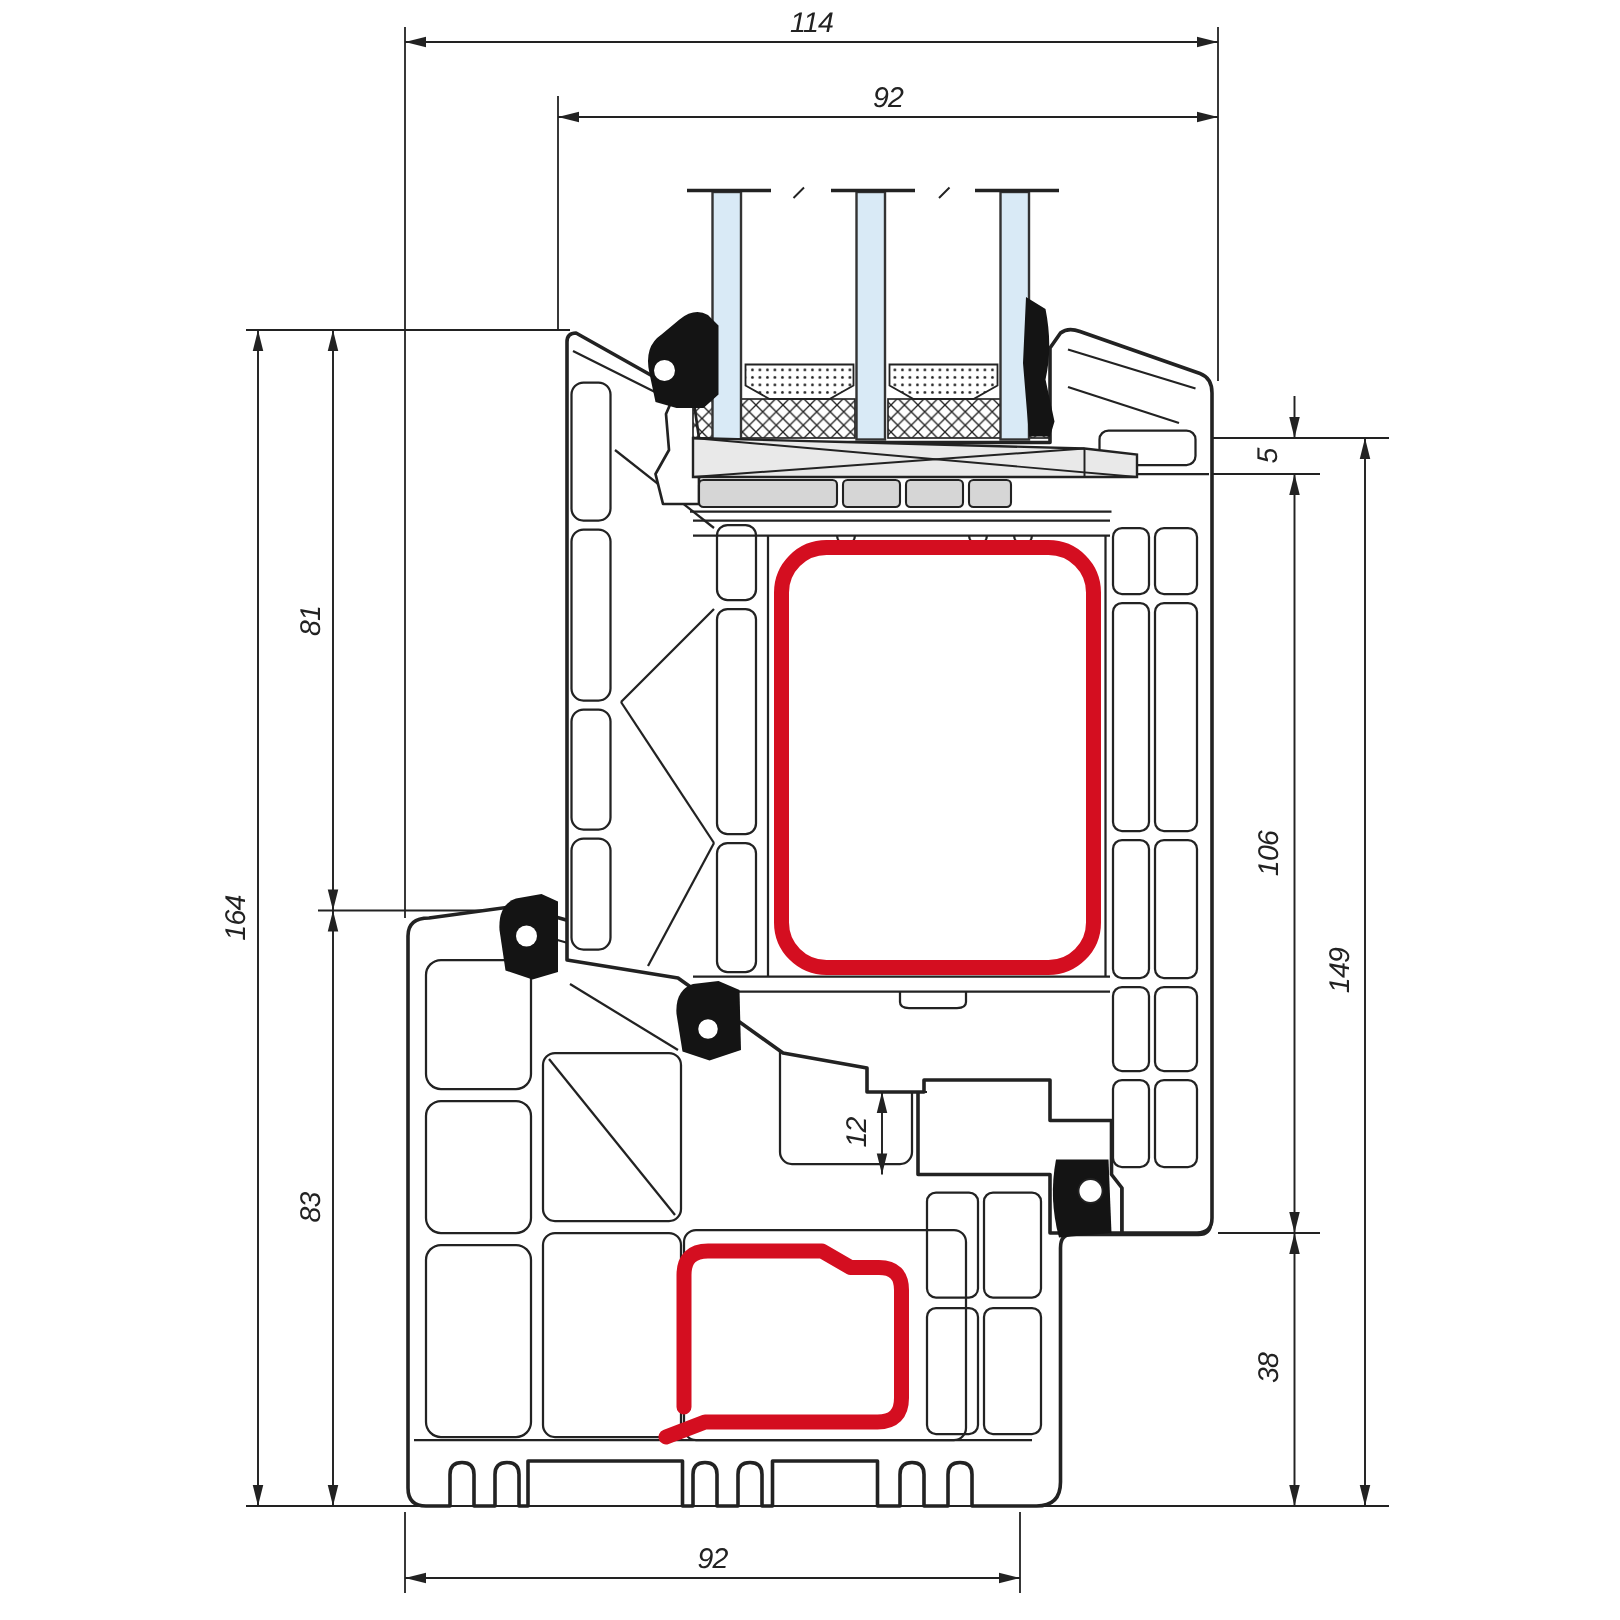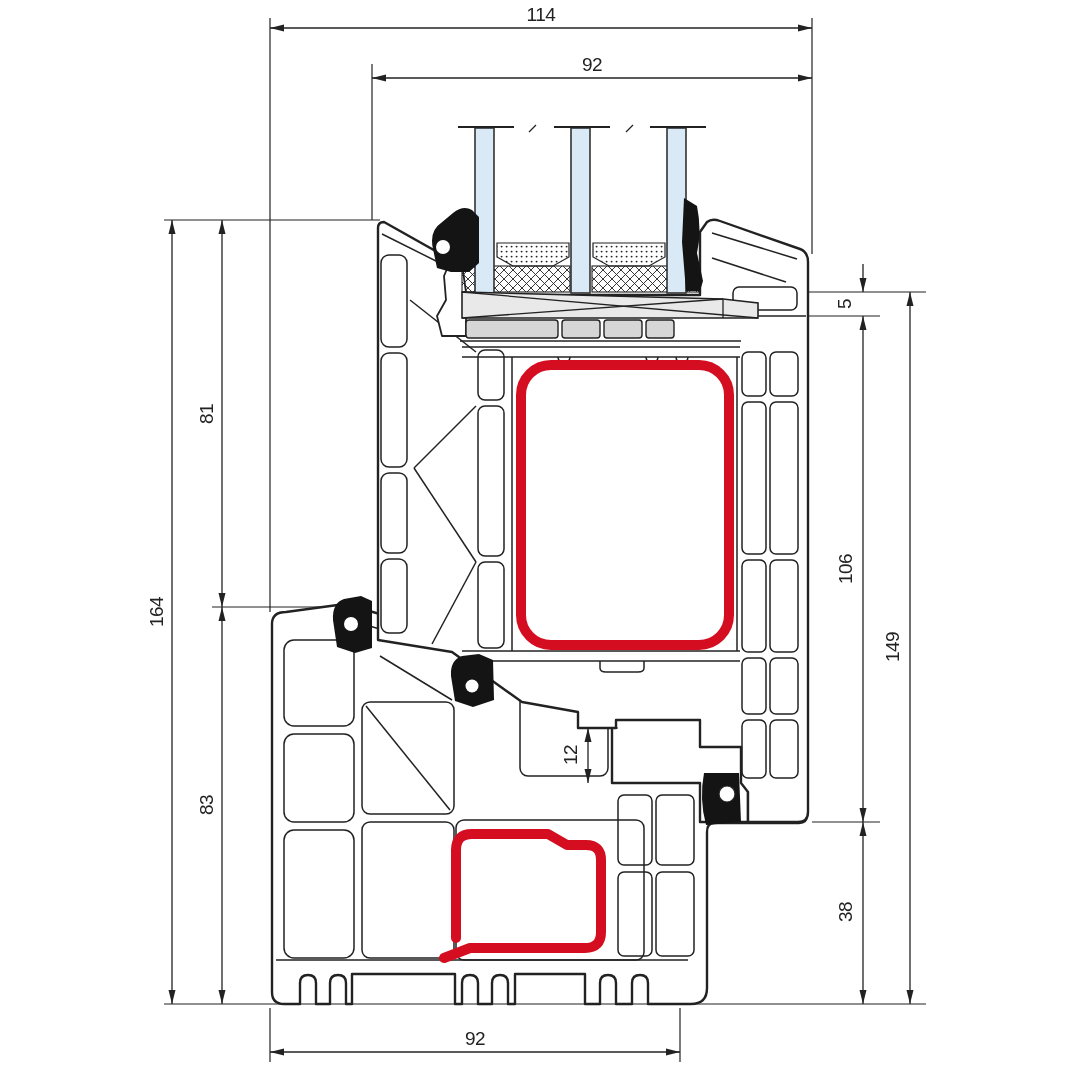--- a/index.html
+++ b/index.html
@@ -1,17 +1,17 @@
 <!DOCTYPE html>
 <html><head>
 <meta charset="utf-8">
 <style>
   html,body{margin:0;padding:0;background:#ffffff;}
   .canvas{position:relative;width:1080px;height:1080px;background:#ffffff;overflow:hidden;
-          font-family:"Liberation Sans", sans-serif;}
+          font-family:"Liberation Sans", sans-serif;font-style:italic;}
   svg{display:block;}
   .dimtext{font-family:"Liberation Sans", sans-serif;font-size:19px;fill:#222;letter-spacing:-0.5px;}
   .thin{stroke:#222;stroke-width:1.2;fill:none;}
   .dim{stroke:#222;stroke-width:1.3;fill:none;}
   .outline{stroke:#222;stroke-width:2.4;fill:#ffffff;stroke-linejoin:round;}
   .inner{stroke:#222;stroke-width:1.5;fill:none;stroke-linejoin:round;}
   .arrow{fill:#222;stroke:none;}
   .gasket{fill:#141414;stroke:none;}
 </style>
 </head>

